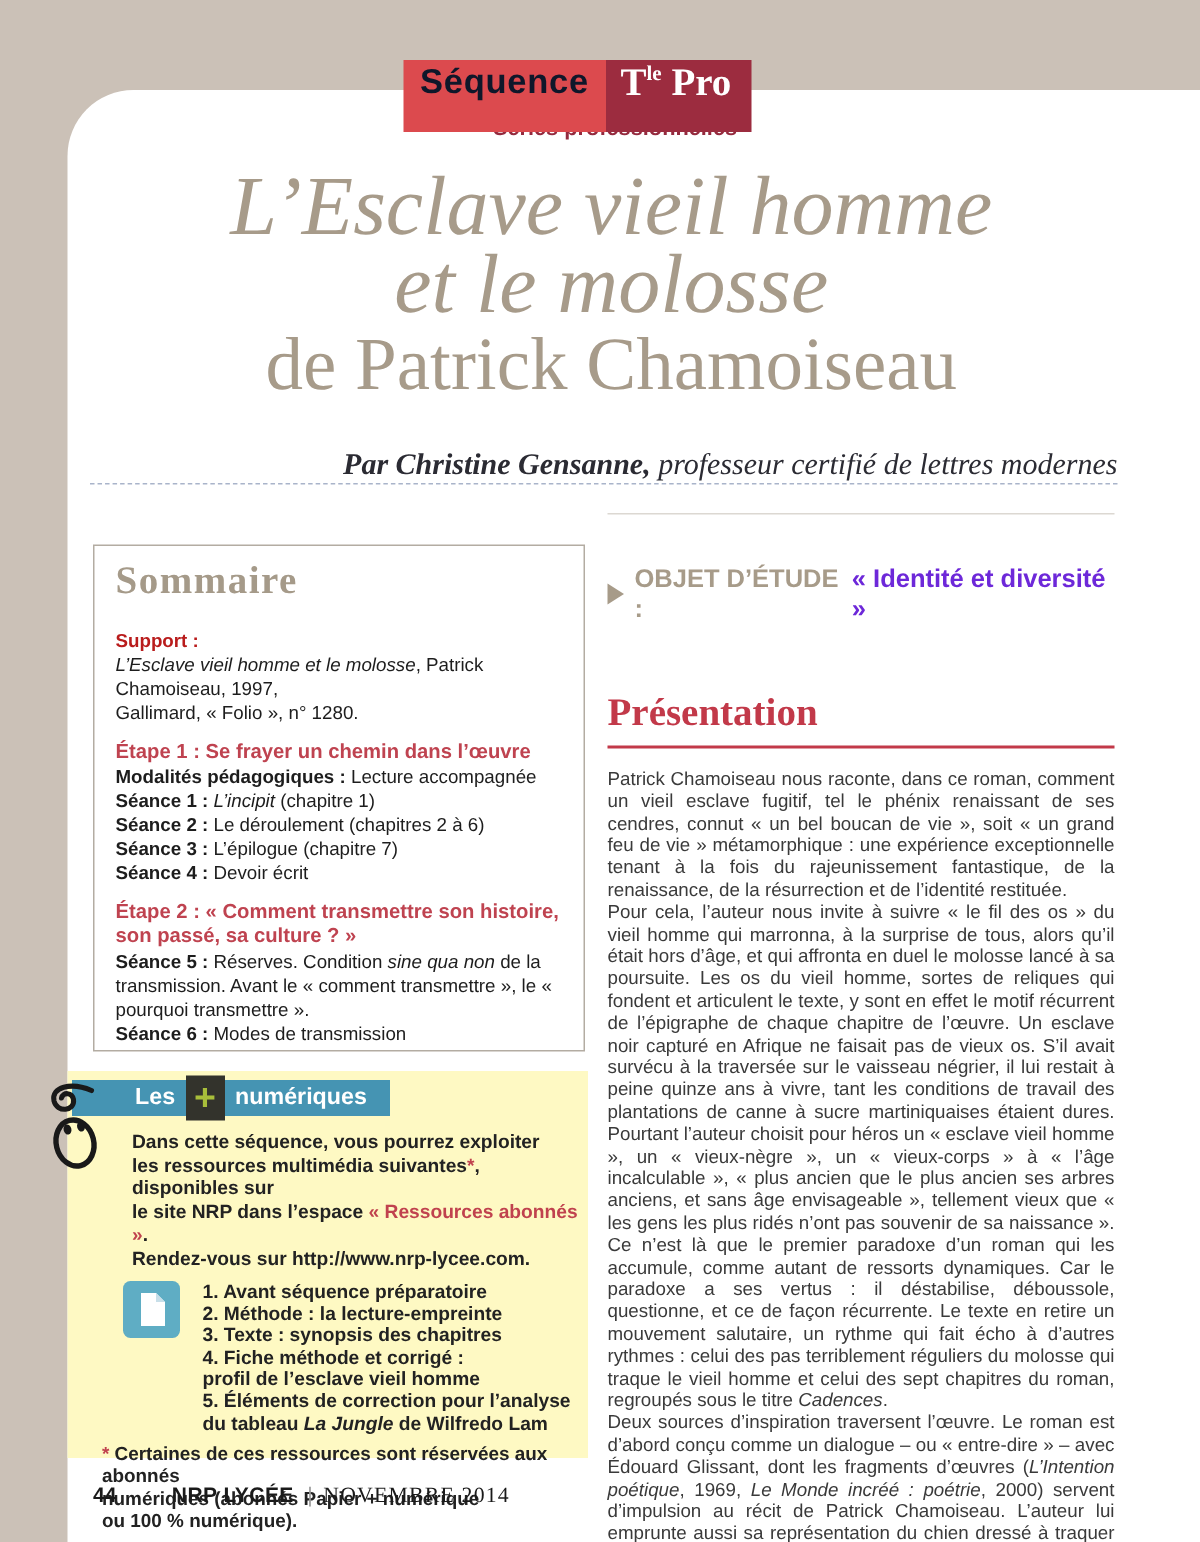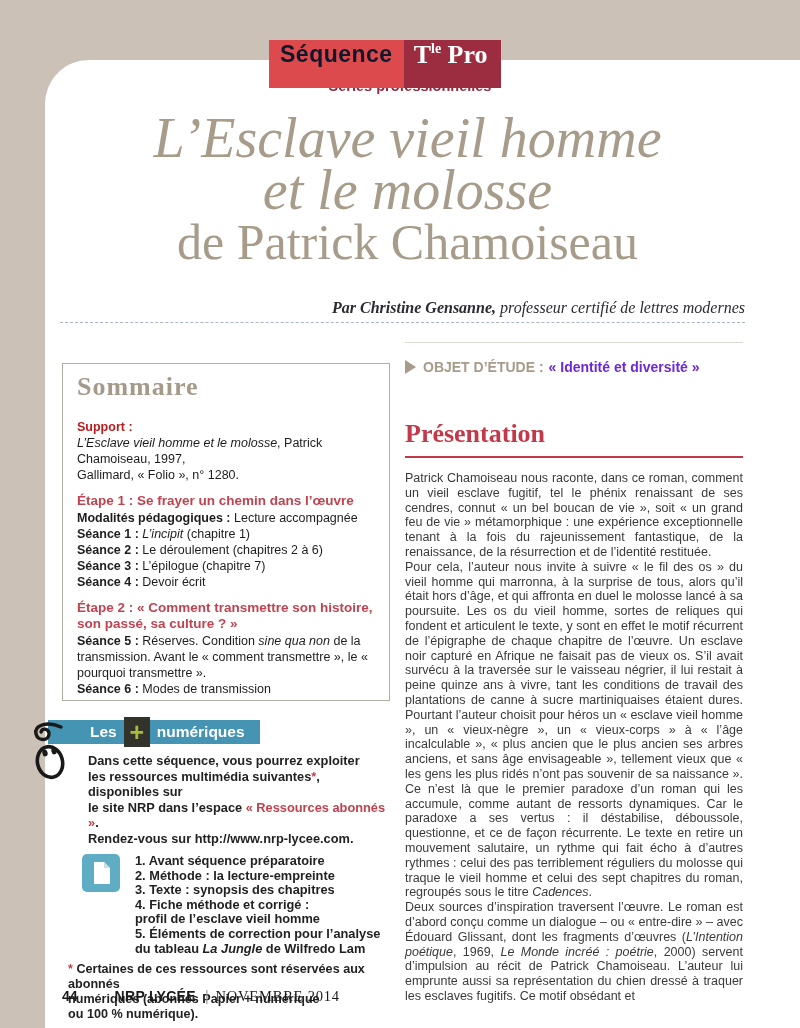--- a/index.html
+++ b/index.html
@@ -12,45 +12,45 @@
   .banner-pro{background:#9c2c3f;color:#fff;font-family:"Liberation Serif",serif;font-weight:bold;font-size:26px;padding:0px 13px 3px 10px;}
   .banner-pro sup{font-size:14px;vertical-align:super;}
   .banner-sub{position:absolute;left:270px;top:78px;width:280px;text-align:center;color:#942a3e;font-weight:bold;font-size:14.5px;}
 
   
   .title{position:absolute;left:45px;right:30px;top:112px;text-align:center;color:#a79b8a;font-family:"Liberation Serif",serif;line-height:52px;}
   .t-it{font-style:italic;font-size:56px;}
   .t-ro{font-size:50px;}
 
   
-  .byline{position:absolute;right:55px;top:299px;font-family:"Liberation Serif",serif;font-style:italic;font-size:16px;color:#2b2b33;text-align:center;}
+  .byline{position:absolute;right:55px;top:299px;font-family:"Liberation Serif",serif;font-style:italic;font-size:20px;color:#2b2b33;text-align:center;}
   .byline .b{font-weight:bold;}
   .rule-dashed{position:absolute;left:60px;right:55px;top:322px;border-top:1.5px dashed #a9b4ca;}
 
   
   .sommaire{position:absolute;left:62px;top:363px;width:328px;height:338px;border:1px solid #b3aca2;box-sizing:border-box;padding:8px 14px;overflow:hidden;background:#fff;}
   .som-head{font-family:"Liberation Serif",serif;font-weight:bold;font-size:26px;color:#a59a89;letter-spacing:1px;}
   .som-line{font-size:12.5px;line-height:16px;color:#1d1d1d;}
   .som-label{font-weight:bold;font-size:12.5px;line-height:16px;color:#b91c1c;margin-top:17px;}
   .etape{color:#bf4350;font-weight:bold;font-size:13.5px;line-height:16.5px;margin-top:10px;}
 
   
-  .num-block{position:absolute;left:45px;top:714px;width:347px;height:258px;background:#ffffff;overflow:visible;}
+  .num-block{position:absolute;left:45px;top:714px;width:347px;height:258px;background:#fef9c3;overflow:visible;}
   .mouse{position:absolute;left:-18px;top:6px;z-index:3;}
   .num-banner{position:relative;margin:6px 0 0 3px;width:212px;height:24px;background:#4594b3;display:flex;align-items:center;color:#fff;font-weight:bold;font-size:15.5px;padding-left:42px;box-sizing:border-box;z-index:2;}
   .plusbox{background:#33332c;color:#a8be3a;width:26px;height:30px;margin:-3px 7px -3px 7px;display:flex;align-items:center;justify-content:center;font-size:25px;font-weight:bold;line-height:1;}
   .num-intro{margin:9px 0 0 43px;font-size:12.8px;font-weight:bold;line-height:15.5px;color:#222;}
   .num-list{display:flex;margin:8px 0 0 37px;}
   .doc-ic{flex:0 0 auto;}
   .num-items{margin-left:15px;font-size:12.8px;font-weight:bold;line-height:14.6px;color:#222;}
   .num-foot{margin:6px 0 0 23px;font-size:12.6px;font-weight:bold;line-height:15px;color:#222;}
 
   
   .rcol{position:absolute;left:405px;top:342px;width:338px;border-top:1px solid #dcd8d2;}
-  .objet{margin-top:16px;display:flex;align-items:center;font-weight:bold;font-size:14px;}
+  .objet{margin-top:33px;display:flex;align-items:center;font-weight:bold;font-size:17px;}
   .tri{width:0;height:0;border-left:11px solid #a79b89;border-top:7px solid transparent;border-bottom:7px solid transparent;margin-right:7px;}
   .objet-label{color:#a79b89;margin-right:5px;}
   .objet-value{color:#6d28d9;}
   .pres-head{margin-top:44px;font-family:"Liberation Serif",serif;font-weight:bold;font-size:26px;color:#c23949;}
   .pres-rule{margin-top:7px;border-top:2.5px solid #c23949;}
   .pres-body{margin-top:13px;font-size:12.5px;line-height:14.8px;color:#3a3a3a;text-align:justify;}
 
   
   .footer{position:absolute;left:62px;top:988px;display:flex;align-items:baseline;font-size:14px;color:#1a1a1a;}
   .f-page{font-weight:bold;}

